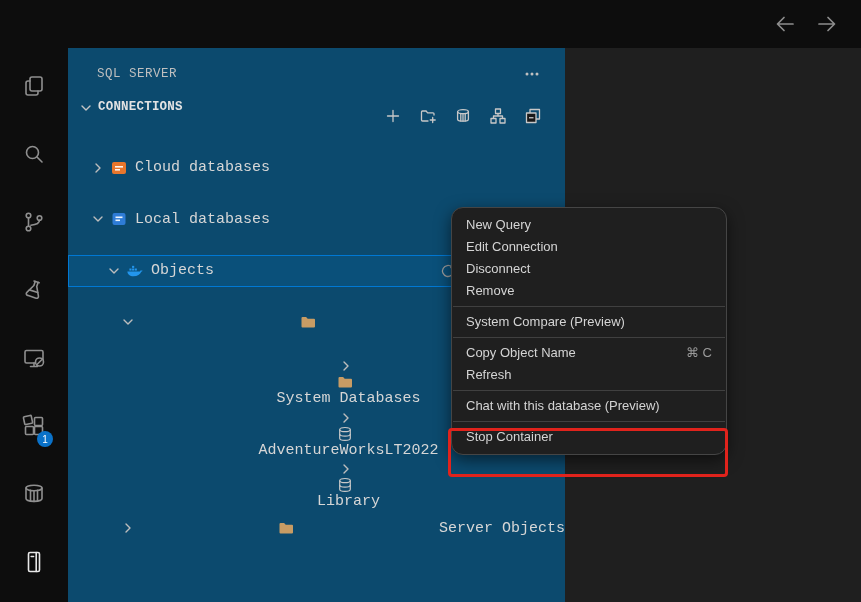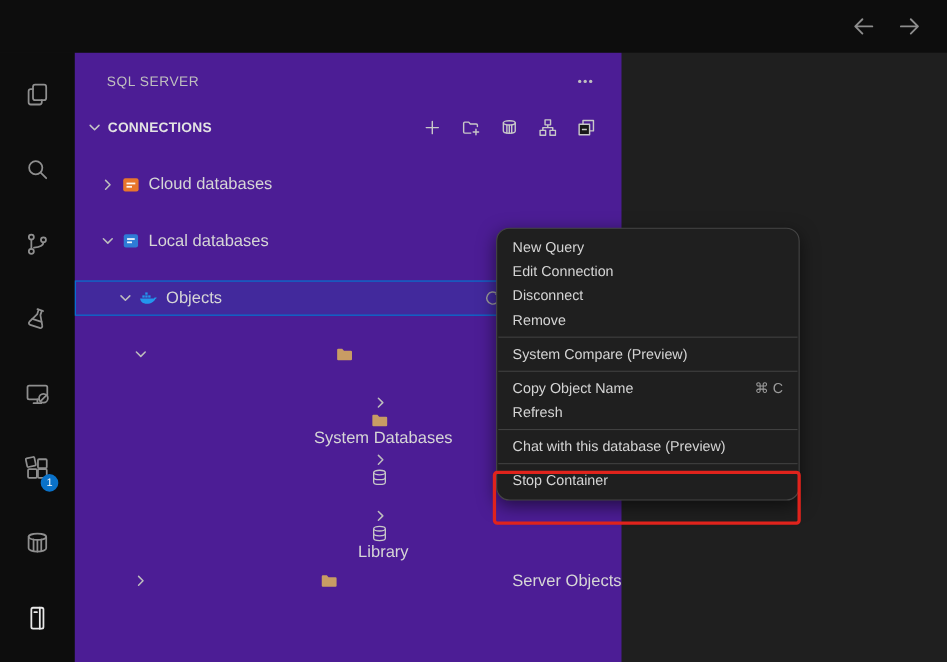--- a/index.html
+++ b/index.html
@@ -31,26 +31,26 @@
     position:relative; color:#8f8f8f; cursor:pointer;
   }
   .ab-item.active { color:#e8e8e8; }
   .ab-badge {
     position:absolute; bottom:13px; right:15px; min-width:16px; height:16px;
     border-radius:8px; background:#0a72c9; color:#fff; font-size:10px;
     display:flex; align-items:center; justify-content:center; padding:0 3px;
   }
 
   
-  .sidebar { width:497px; background:#4c1d95; position:relative; color:#cccccc; flex:none; }
+  .sidebar { width:497px; background:#0c4a6e; position:relative; color:#cccccc; flex:none;font-family:Liberation Mono, monospace; }
   .sb-header { height:52px; display:flex; align-items:center; padding:0 24px 0 29px; }
   .sb-title { font-size:12.5px; letter-spacing:.5px; color:#bfbfbf; }
   .sb-more { margin-left:auto; color:#c0c0c0; cursor:pointer; }
 
-  .section-header { height:32px; display:flex; align-items:center; padding:0 24px 0 10px; }
+  .section-header { height:32px; display:flex; padding:0 24px 0 10px; }
   .sec-chev { width:16px; height:16px; color:#c5c5c5; display:flex; align-items:center; justify-content:center; cursor:pointer; }
   .sec-label { margin-left:4px; font-weight:700; font-size:12.5px; color:#e3e3e3; letter-spacing:.2px; }
   .sec-toolbar { margin-left:auto; display:flex; gap:19px; color:#c8c8c8; align-items:center; }
   .tb-icon { width:16px; height:16px; cursor:pointer; }
 
   
   .tree { }
   .row {
     height:31.5px; display:flex; align-items:center; font-size:15px;
     position:relative; cursor:pointer; color:#d6d6d6;margin-top:20px;
@@ -319,20 +319,21 @@
                 <path d="M6 4 l4 4 -4 4"></path>
               </svg>
             </span>
           <span class="tw ticon">
               <svg width="16" height="16" viewBox="0 0 16 16" fill="none" stroke="#c8c8c8" stroke-width="1.2">
                 <ellipse cx="8" cy="3.6" rx="5.3" ry="2.1"></ellipse>
                 <path d="M2.7 3.6 v8.7 c0 1.2 2.4 2.1 5.3 2.1 s5.3 -.9 5.3 -2.1 V3.6"></path>
                 <path d="M2.7 8 c0 1.2 2.4 2.1 5.3 2.1 s5.3 -.9 5.3 -2.1"></path>
               </svg>
             </span>
+          <span class="lbl">AdventureWorksLT2022</span>
         </div>
 
         <div class="row lvl3">
           <span class="tw chev">
               <svg width="16" height="16" viewBox="0 0 16 16" fill="none" stroke="currentColor" stroke-width="1.4" stroke-linecap="round" stroke-linejoin="round">
                 <path d="M6 4 l4 4 -4 4"></path>
               </svg>
             </span>
           <span class="tw ticon">
               <svg width="16" height="16" viewBox="0 0 16 16" fill="none" stroke="#c8c8c8" stroke-width="1.2">

